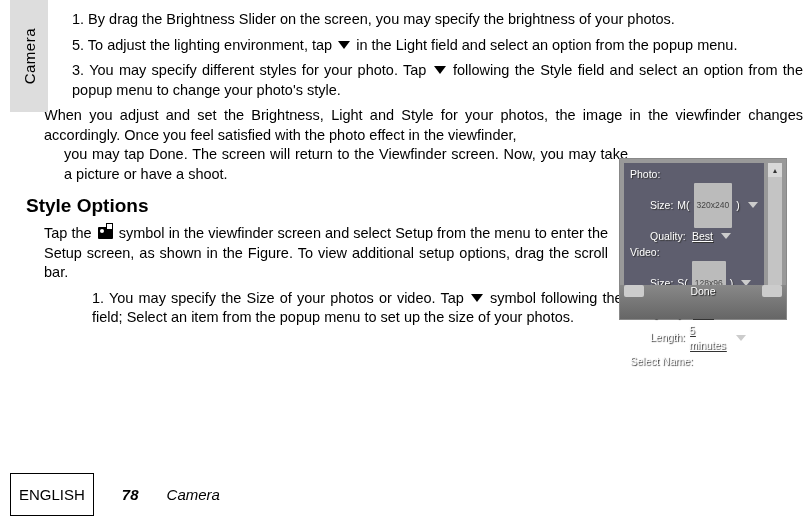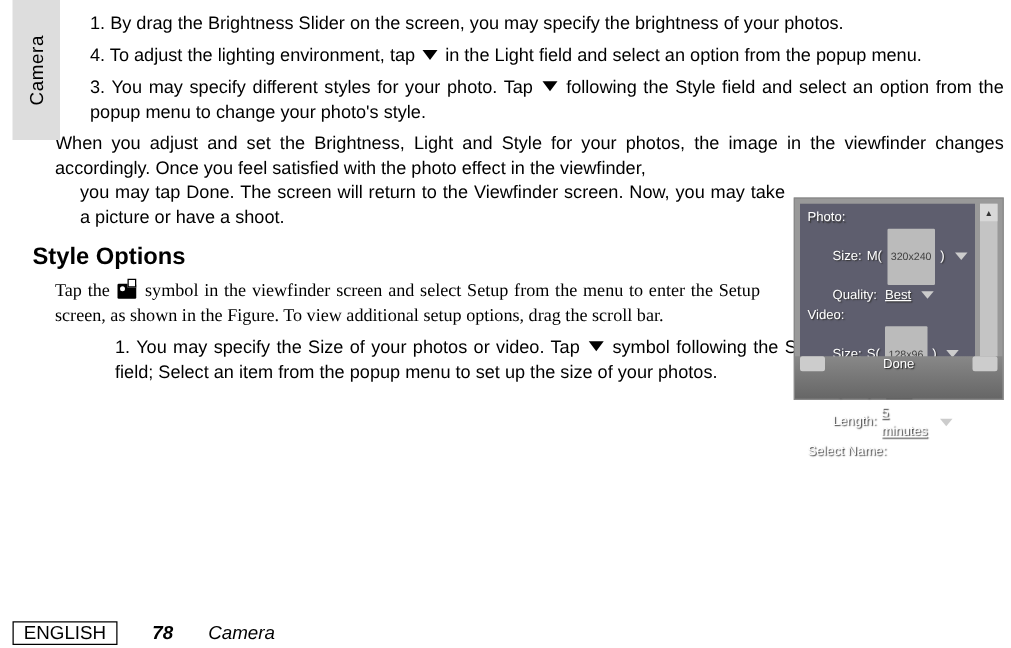--- a/index.html
+++ b/index.html
@@ -90,31 +90,31 @@
     position: absolute;
     left: 0;
     bottom: 2px;
     display: flex;
     align-items: center;
     gap: 28px;
     font-size: 15px;
   }
   .footer .eng {
     border: 1px solid #000;
-    padding: 0 8px;
+    padding: 12px 8px;
     margin-left: 10px;
     display: inline-block;
   }
   .footer .pnum { font-weight: bold; font-style: italic; }
   .footer .sect { font-style: italic; }
 
   
   .panel {
     position: absolute;
-    right: 6px;
+    right: 22px;
     top: 158px;
     width: 168px;
     height: 162px;
     background: #999;
     border: 1px solid #888;
     font-size: 10.5px;
     color: #fff;
   }
   .panel .body {
     position: absolute;
@@ -195,36 +195,36 @@
 <body>
 
 <div class="page">
   <div class="side-tab">
     <span>Camera</span>
   </div>
 
   <div class="content">
     <div class="item">1. By drag the Brightness Slider on the screen, you may specify the brightness of your photos.</div>
     <div class="item">
-      <span>4.  To adjust the lighting environment, tap </span><span class="arrow-down"></span><span> in the Light field and select an option from the popup menu.</span>
+      <span>5.  To adjust the lighting environment, tap </span><span class="arrow-down"></span><span> in the Light field and select an option from the popup menu.</span>
     </div>
     <div class="item">
       <span>3.  You may specify different styles for your photo. Tap </span><span class="arrow-down"></span><span> following the Style field and select an option from the popup menu to change your photo's style.</span>
     </div>
 
     <div class="para" style="margin-left:-28px;">
       <div style="text-align:justify;">
         <span style="display:block;">When you adjust and set the Brightness, Light and Style for your photos, the image in the viewfinder changes accordingly. Once you feel satisfied with the photo effect in the viewfinder,</span>
         <span class="textwrap-left" style="display:block;">you may tap Done. The screen will return to the Viewfinder screen. Now, you may take a picture or have a shoot.</span>
       </div>
     </div>
 
     <div class="heading" style="margin-left:-46px;">Style Options</div>
 
-    <div class="para textwrap-left" style="margin-left:-28px; text-align:justify;font-family:Liberation Serif, serif;">
+    <div class="para textwrap-left" style="margin-left:-28px; text-align:justify;">
       <span>Tap the </span><span class="setup-icon"></span><span> symbol in the viewfinder screen and select Setup from the menu to enter the Setup screen, as shown in the Figure. To view additional setup options, drag the scroll bar.</span>
     </div>
 
     <div class="item textwrap-left" style="text-align:justify;">
       <span>1. You may specify the Size of your photos or video. Tap </span><span class="arrow-down"></span><span> symbol following the Size field; Select an item from the popup menu to set up the size of your photos.</span>
     </div>
 
   </div>
 
   <div class="panel">

